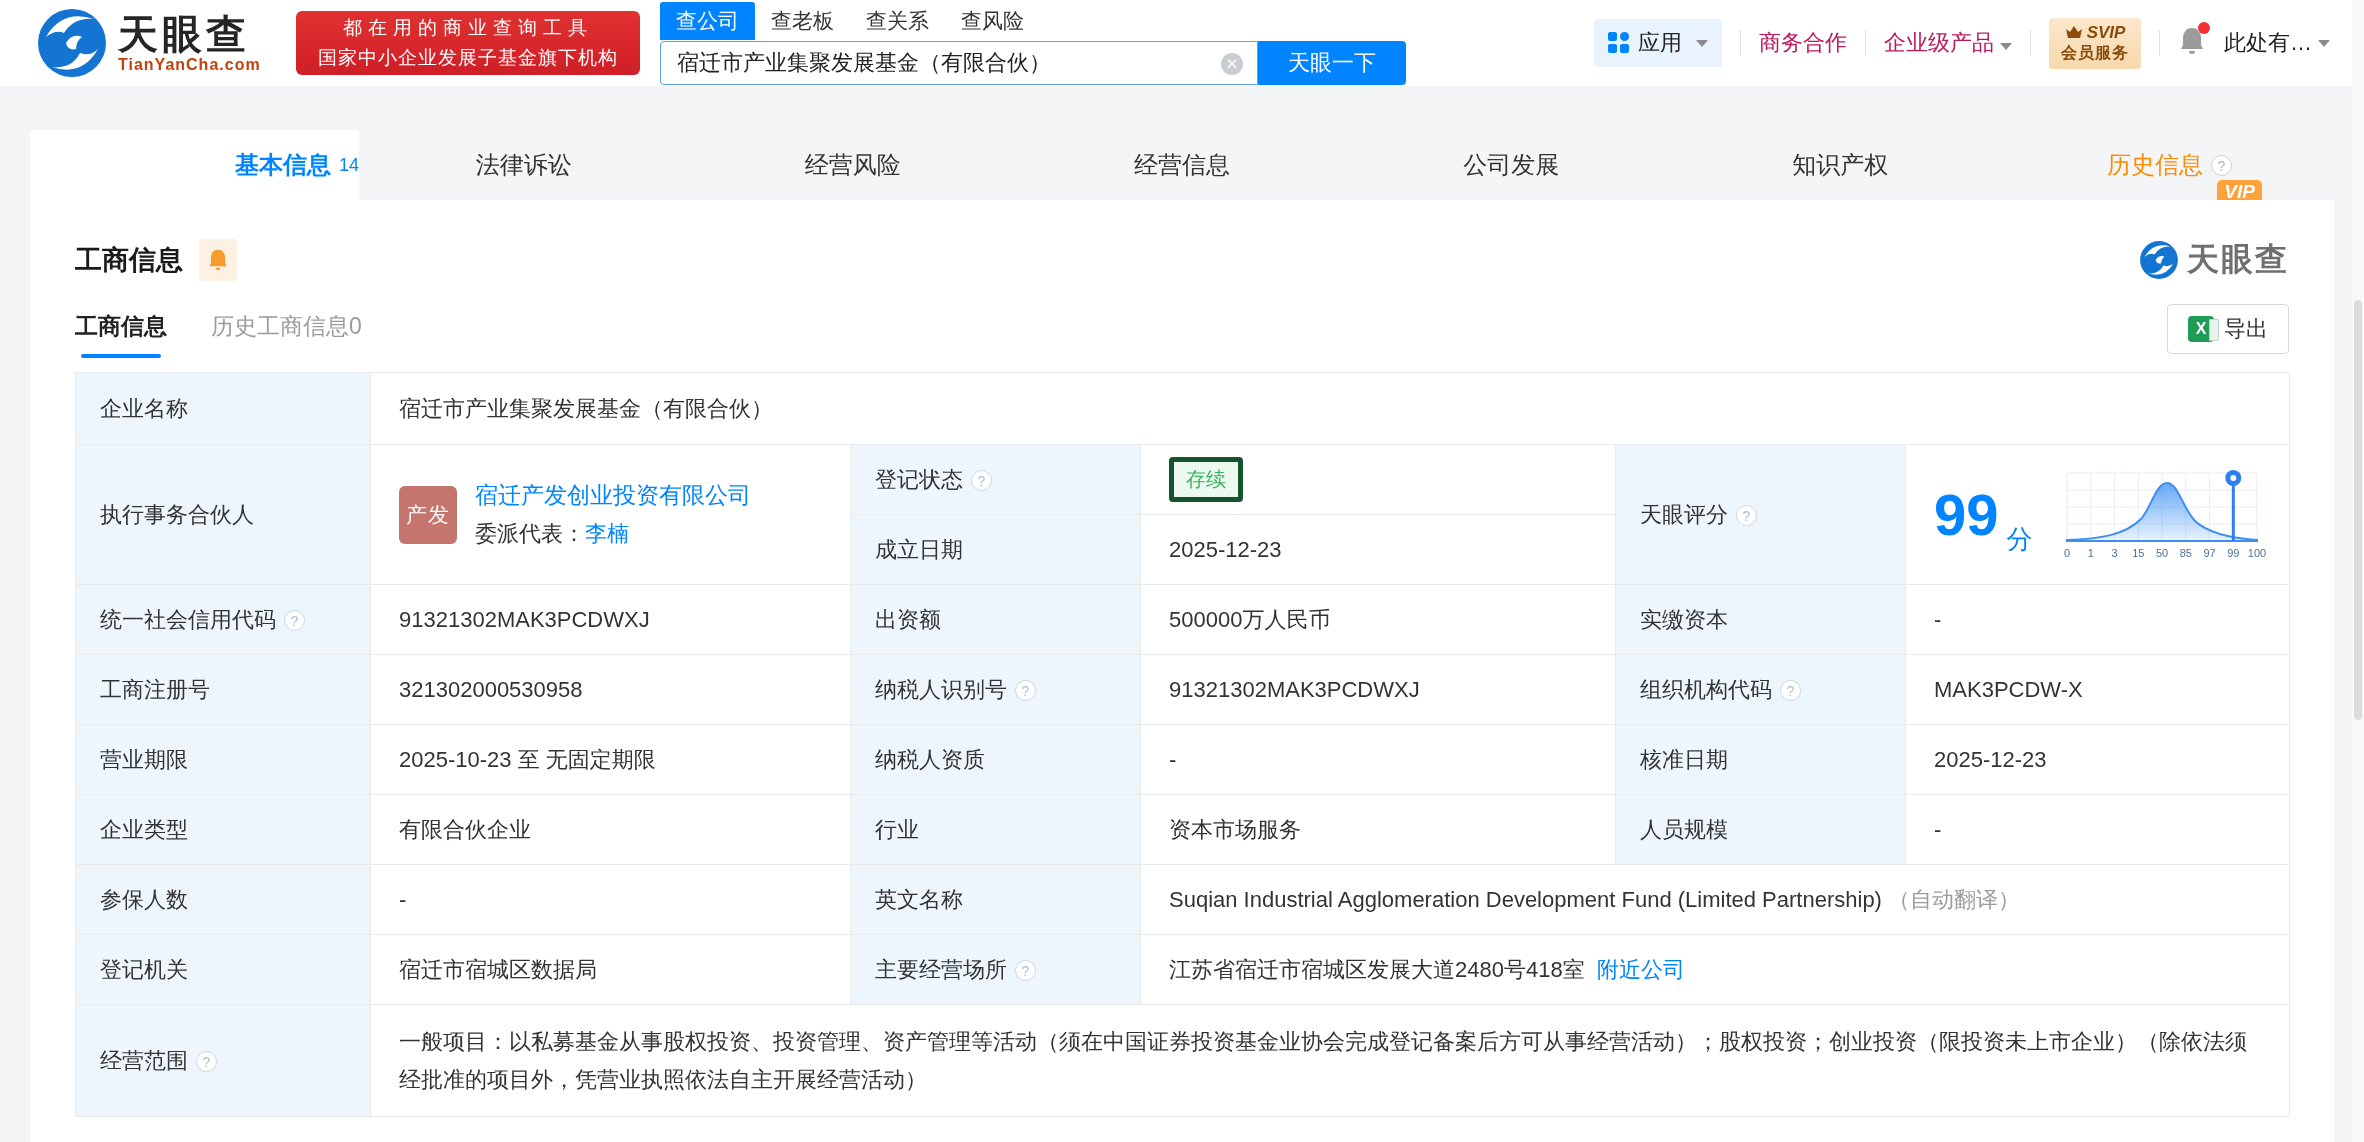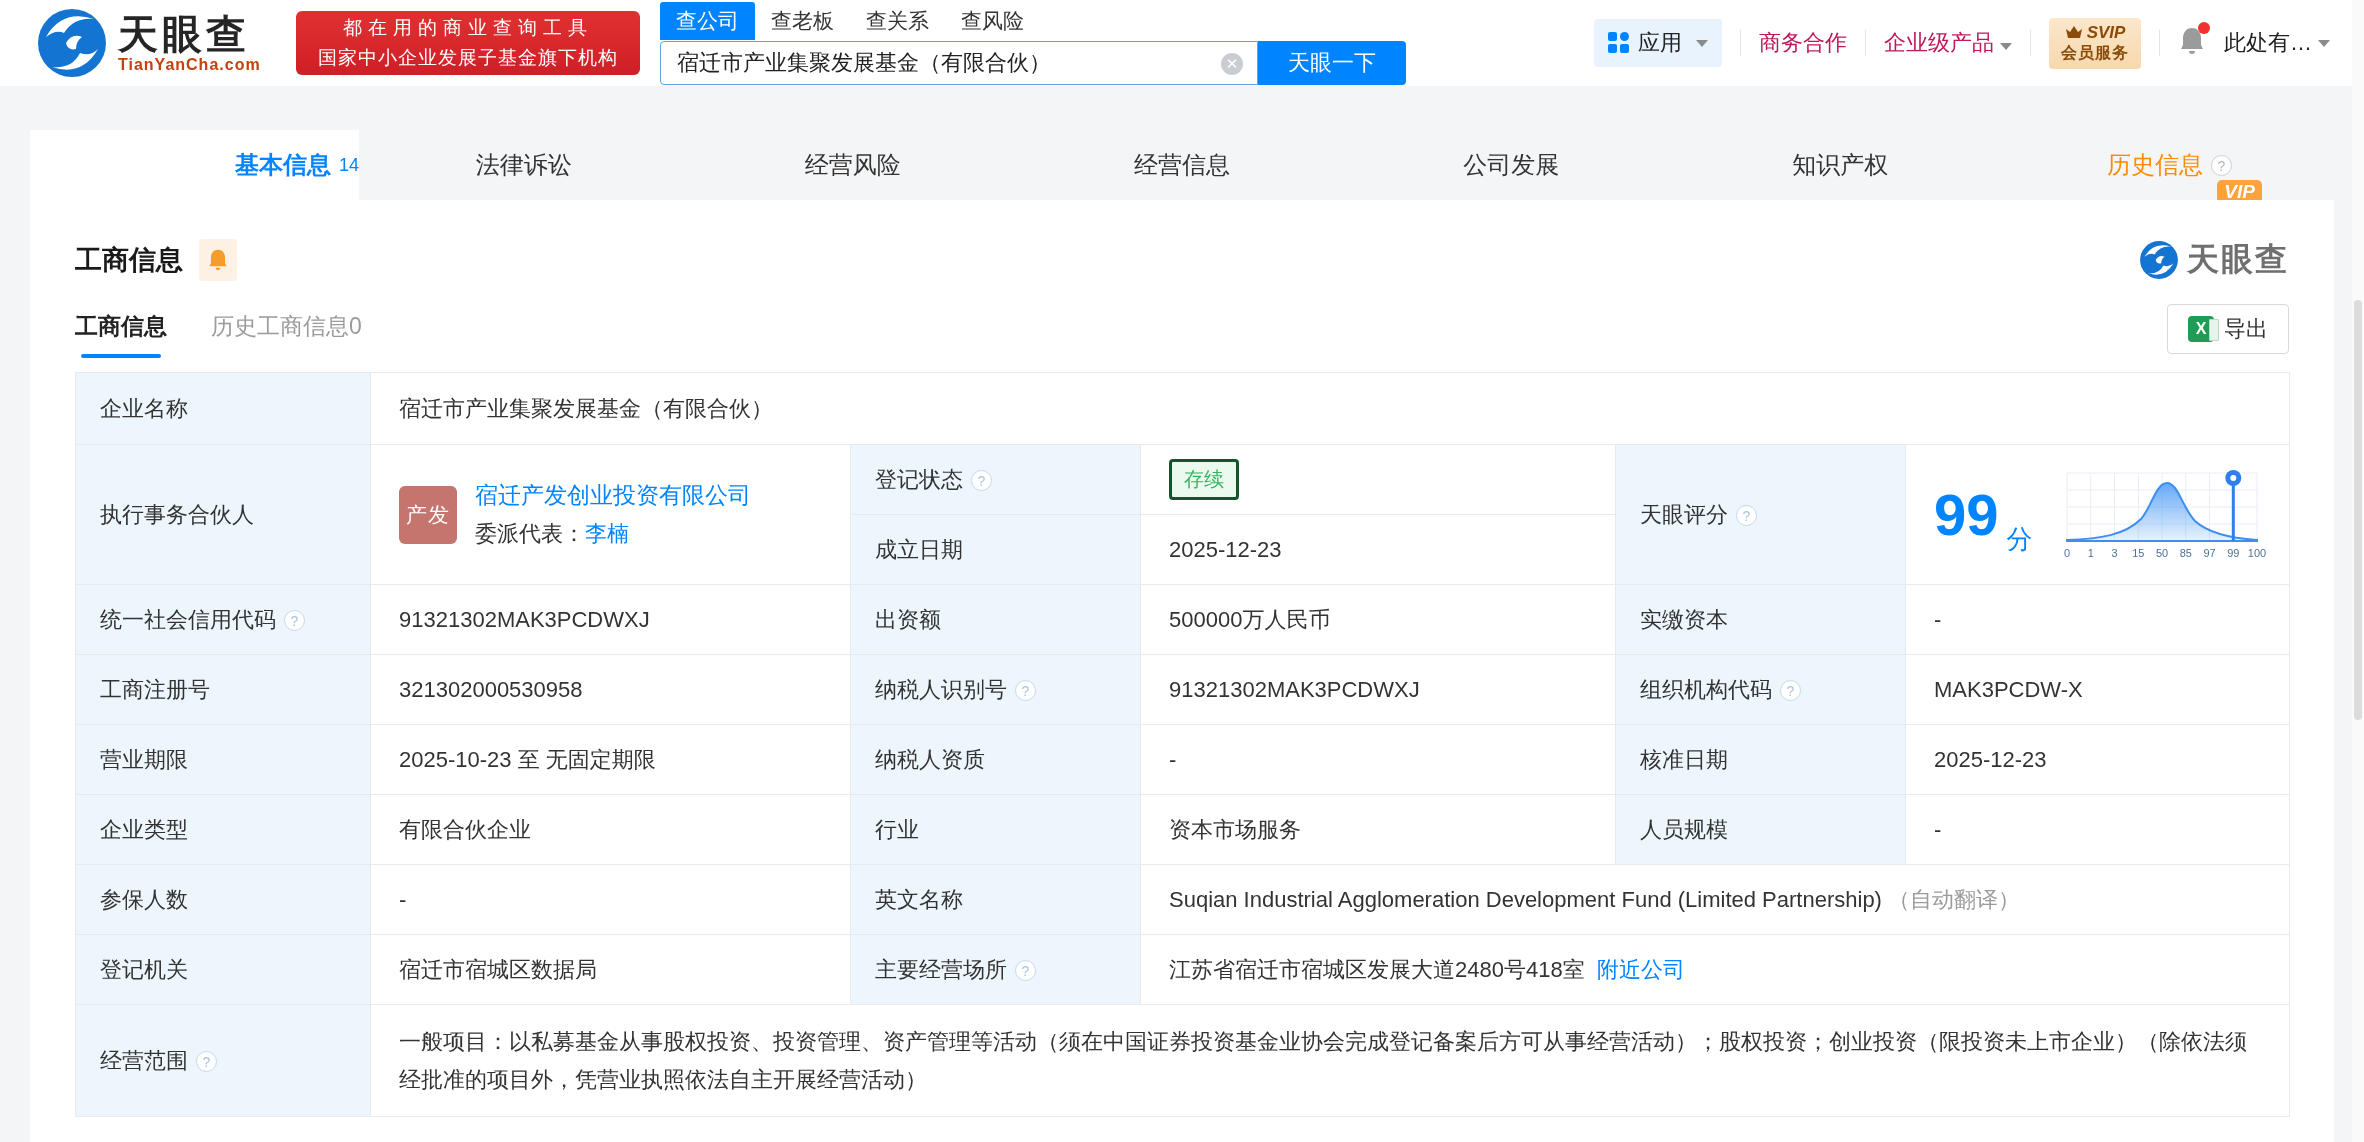--- a/index.html
+++ b/index.html
@@ -76,21 +76,21 @@
   .info td.lbl { background:#eef6fd; padding:0 10px 0 24px; }
   .info td.val { background:#fff; padding:0 14px 0 28px; }
   .r-std { height:70px; }
   .r-first { height:72px; }
   .r-scope { height:112px; }
   a.lnk { color:#0084ff; text-decoration:none; cursor:pointer; }
   .partner-cell { display:flex; align-items:center; gap:18px; }
   .avatar { width:58px; height:58px; background:#c3756e; border-radius:6px; color:#fff; font-size:21px; display:flex; align-items:center; justify-content:center; letter-spacing:1px; flex:none; }
   .partner-lines { display:flex; flex-direction:column; gap:8px; }
   .partner-lines .row1 { font-size:23px; }
-  .status-badge { display:inline-block; background:#ebf9ef; border:3px solid #14532d; color:#3bb360; font-size:20px; padding:4px 12px; border-radius:4px; }
+  .status-badge { display:inline-block; background:#ebf9ef; border:5px solid #14532d; color:#3bb360; font-size:20px; padding:4px 12px; border-radius:4px; }
   .gray-note { color:#9b9b9b; }
   .score-cell { display:flex; align-items:center; gap:22px; }
   .score-num { font-size:58px; font-weight:bold; color:#0084ff; line-height:1; }
   .score-unit { font-size:26px; color:#0084ff; align-self:flex-end; margin-left:-14px; margin-bottom:6px; }
   .scope-text { line-height:38px; padding:14px 20px 14px 0; }
 
   
   .scrollbar { position:absolute; right:0; top:0; width:12px; height:1142px; background:#fafafa; }
   .scroll-thumb { position:absolute; left:2px; width:8px; top:300px; height:420px; border-radius:4px; background:#dcdcdc; }
 </style>

